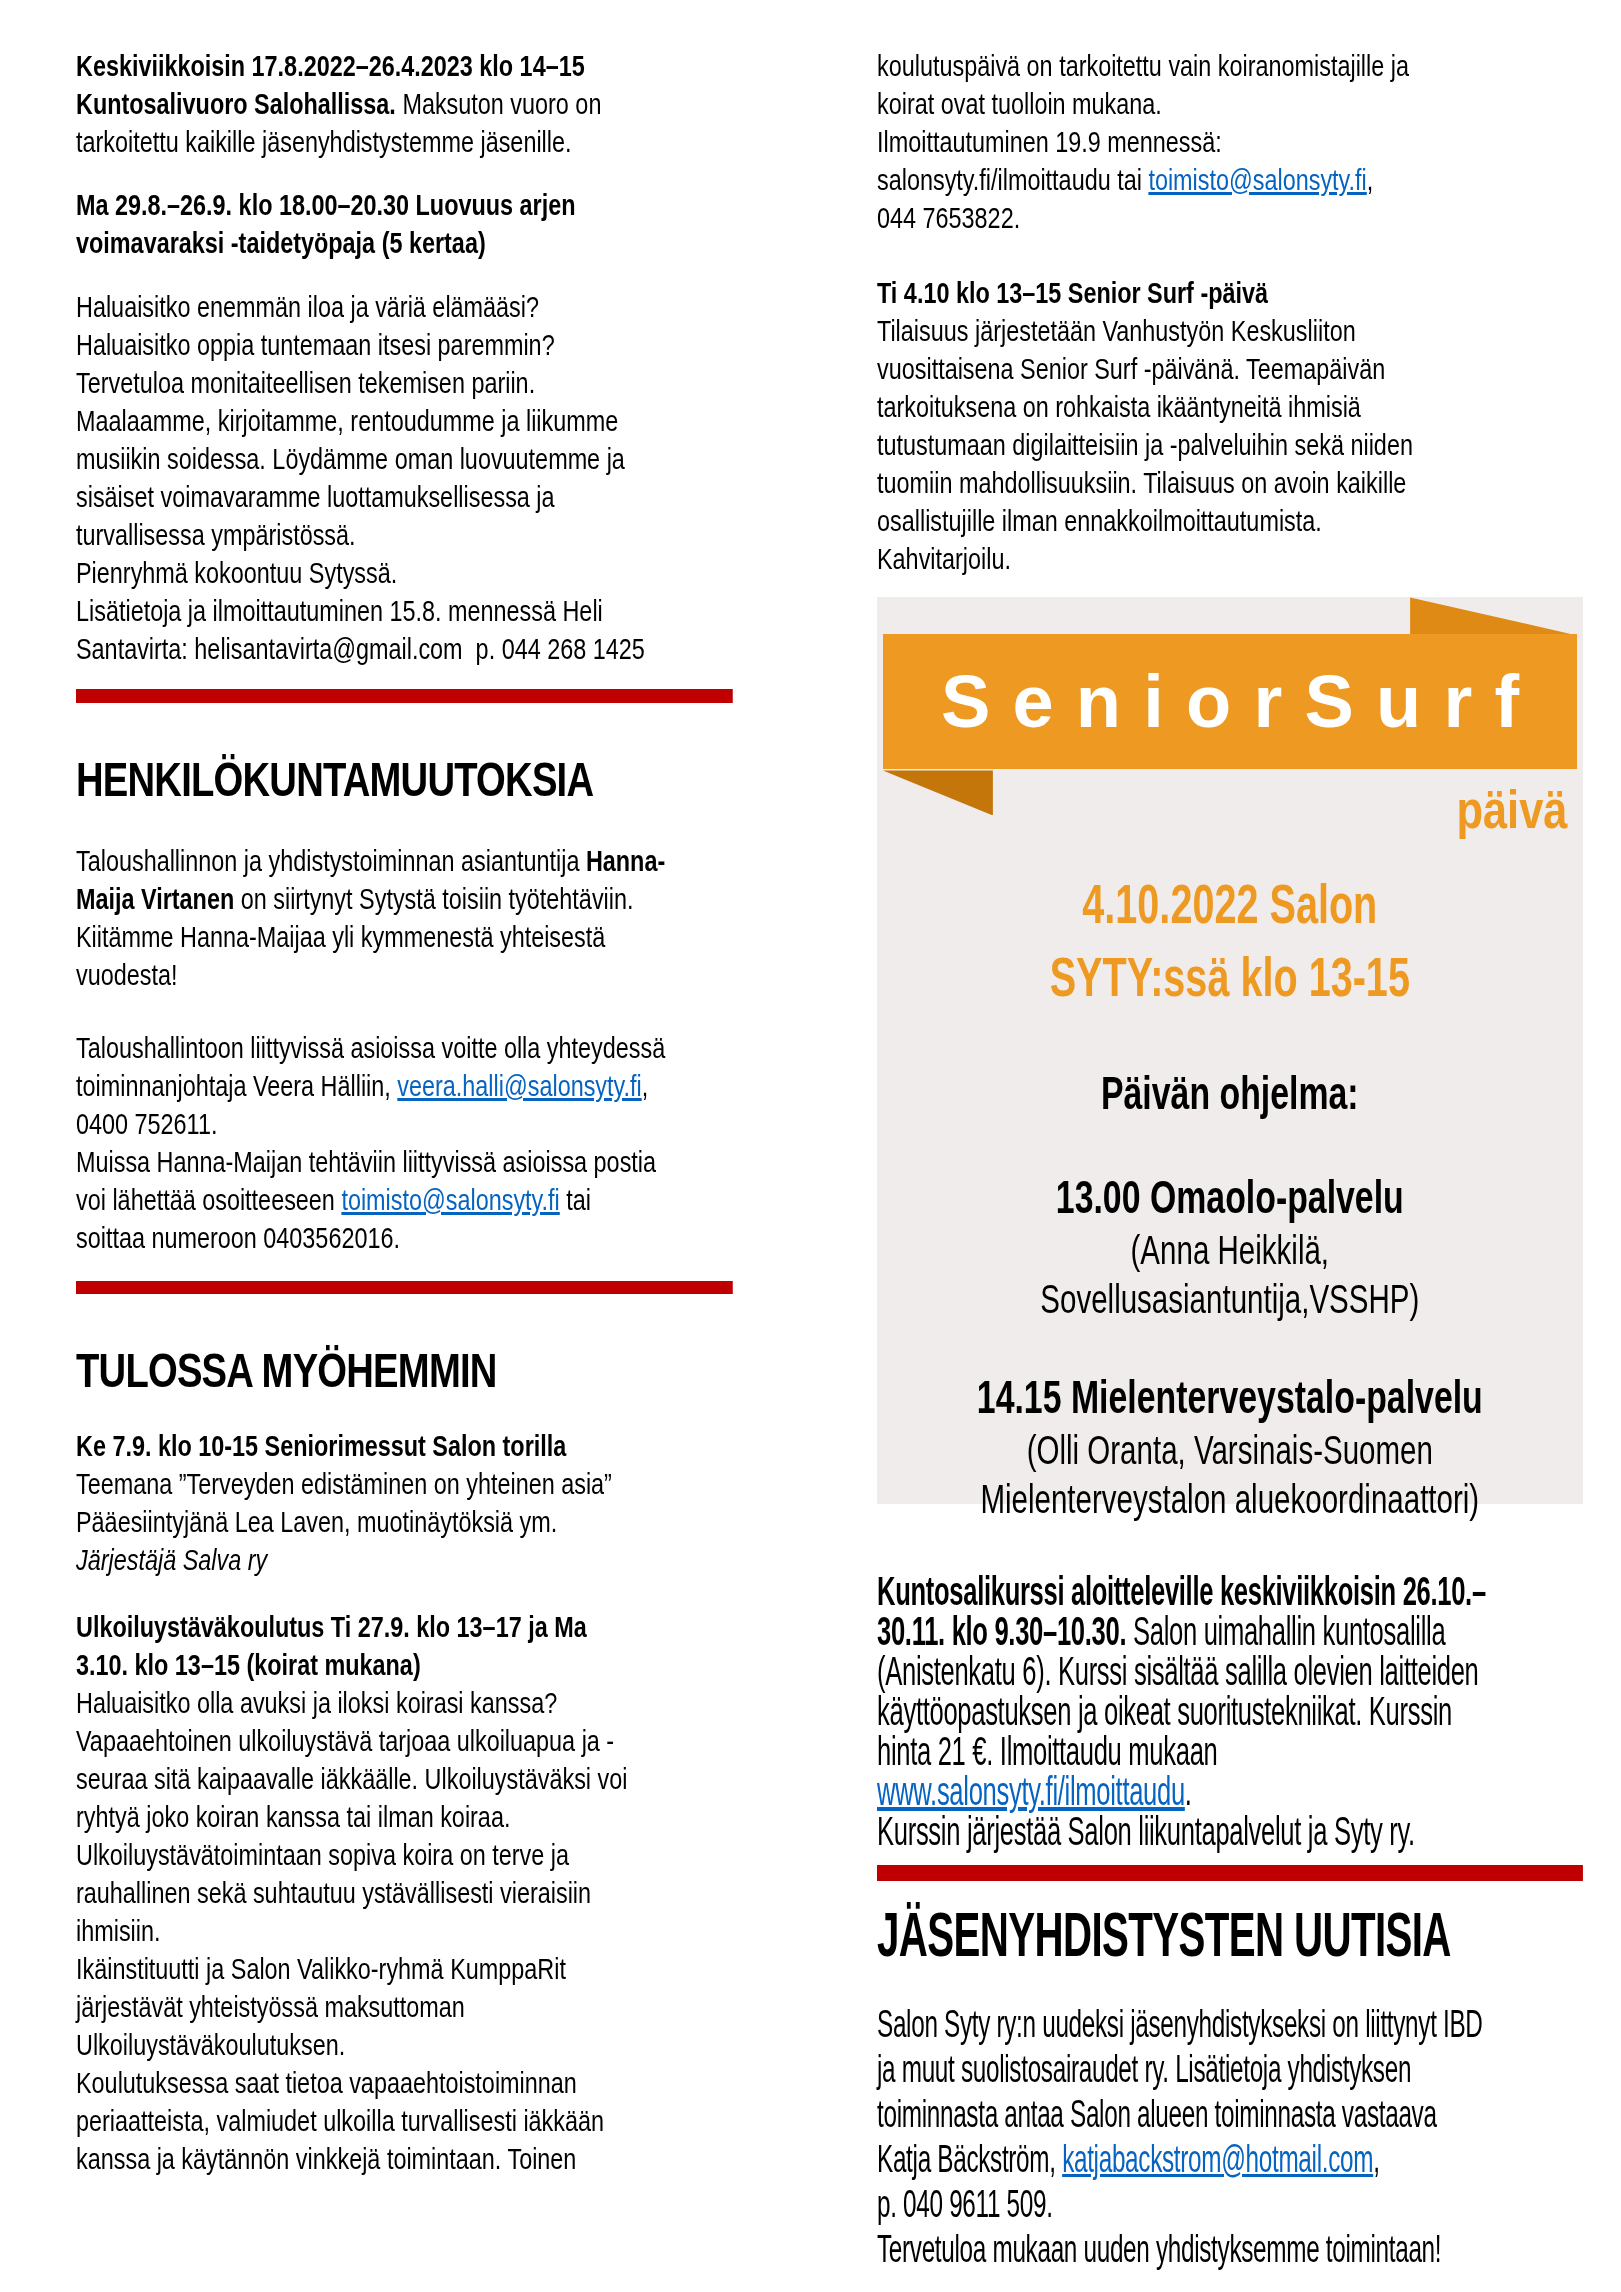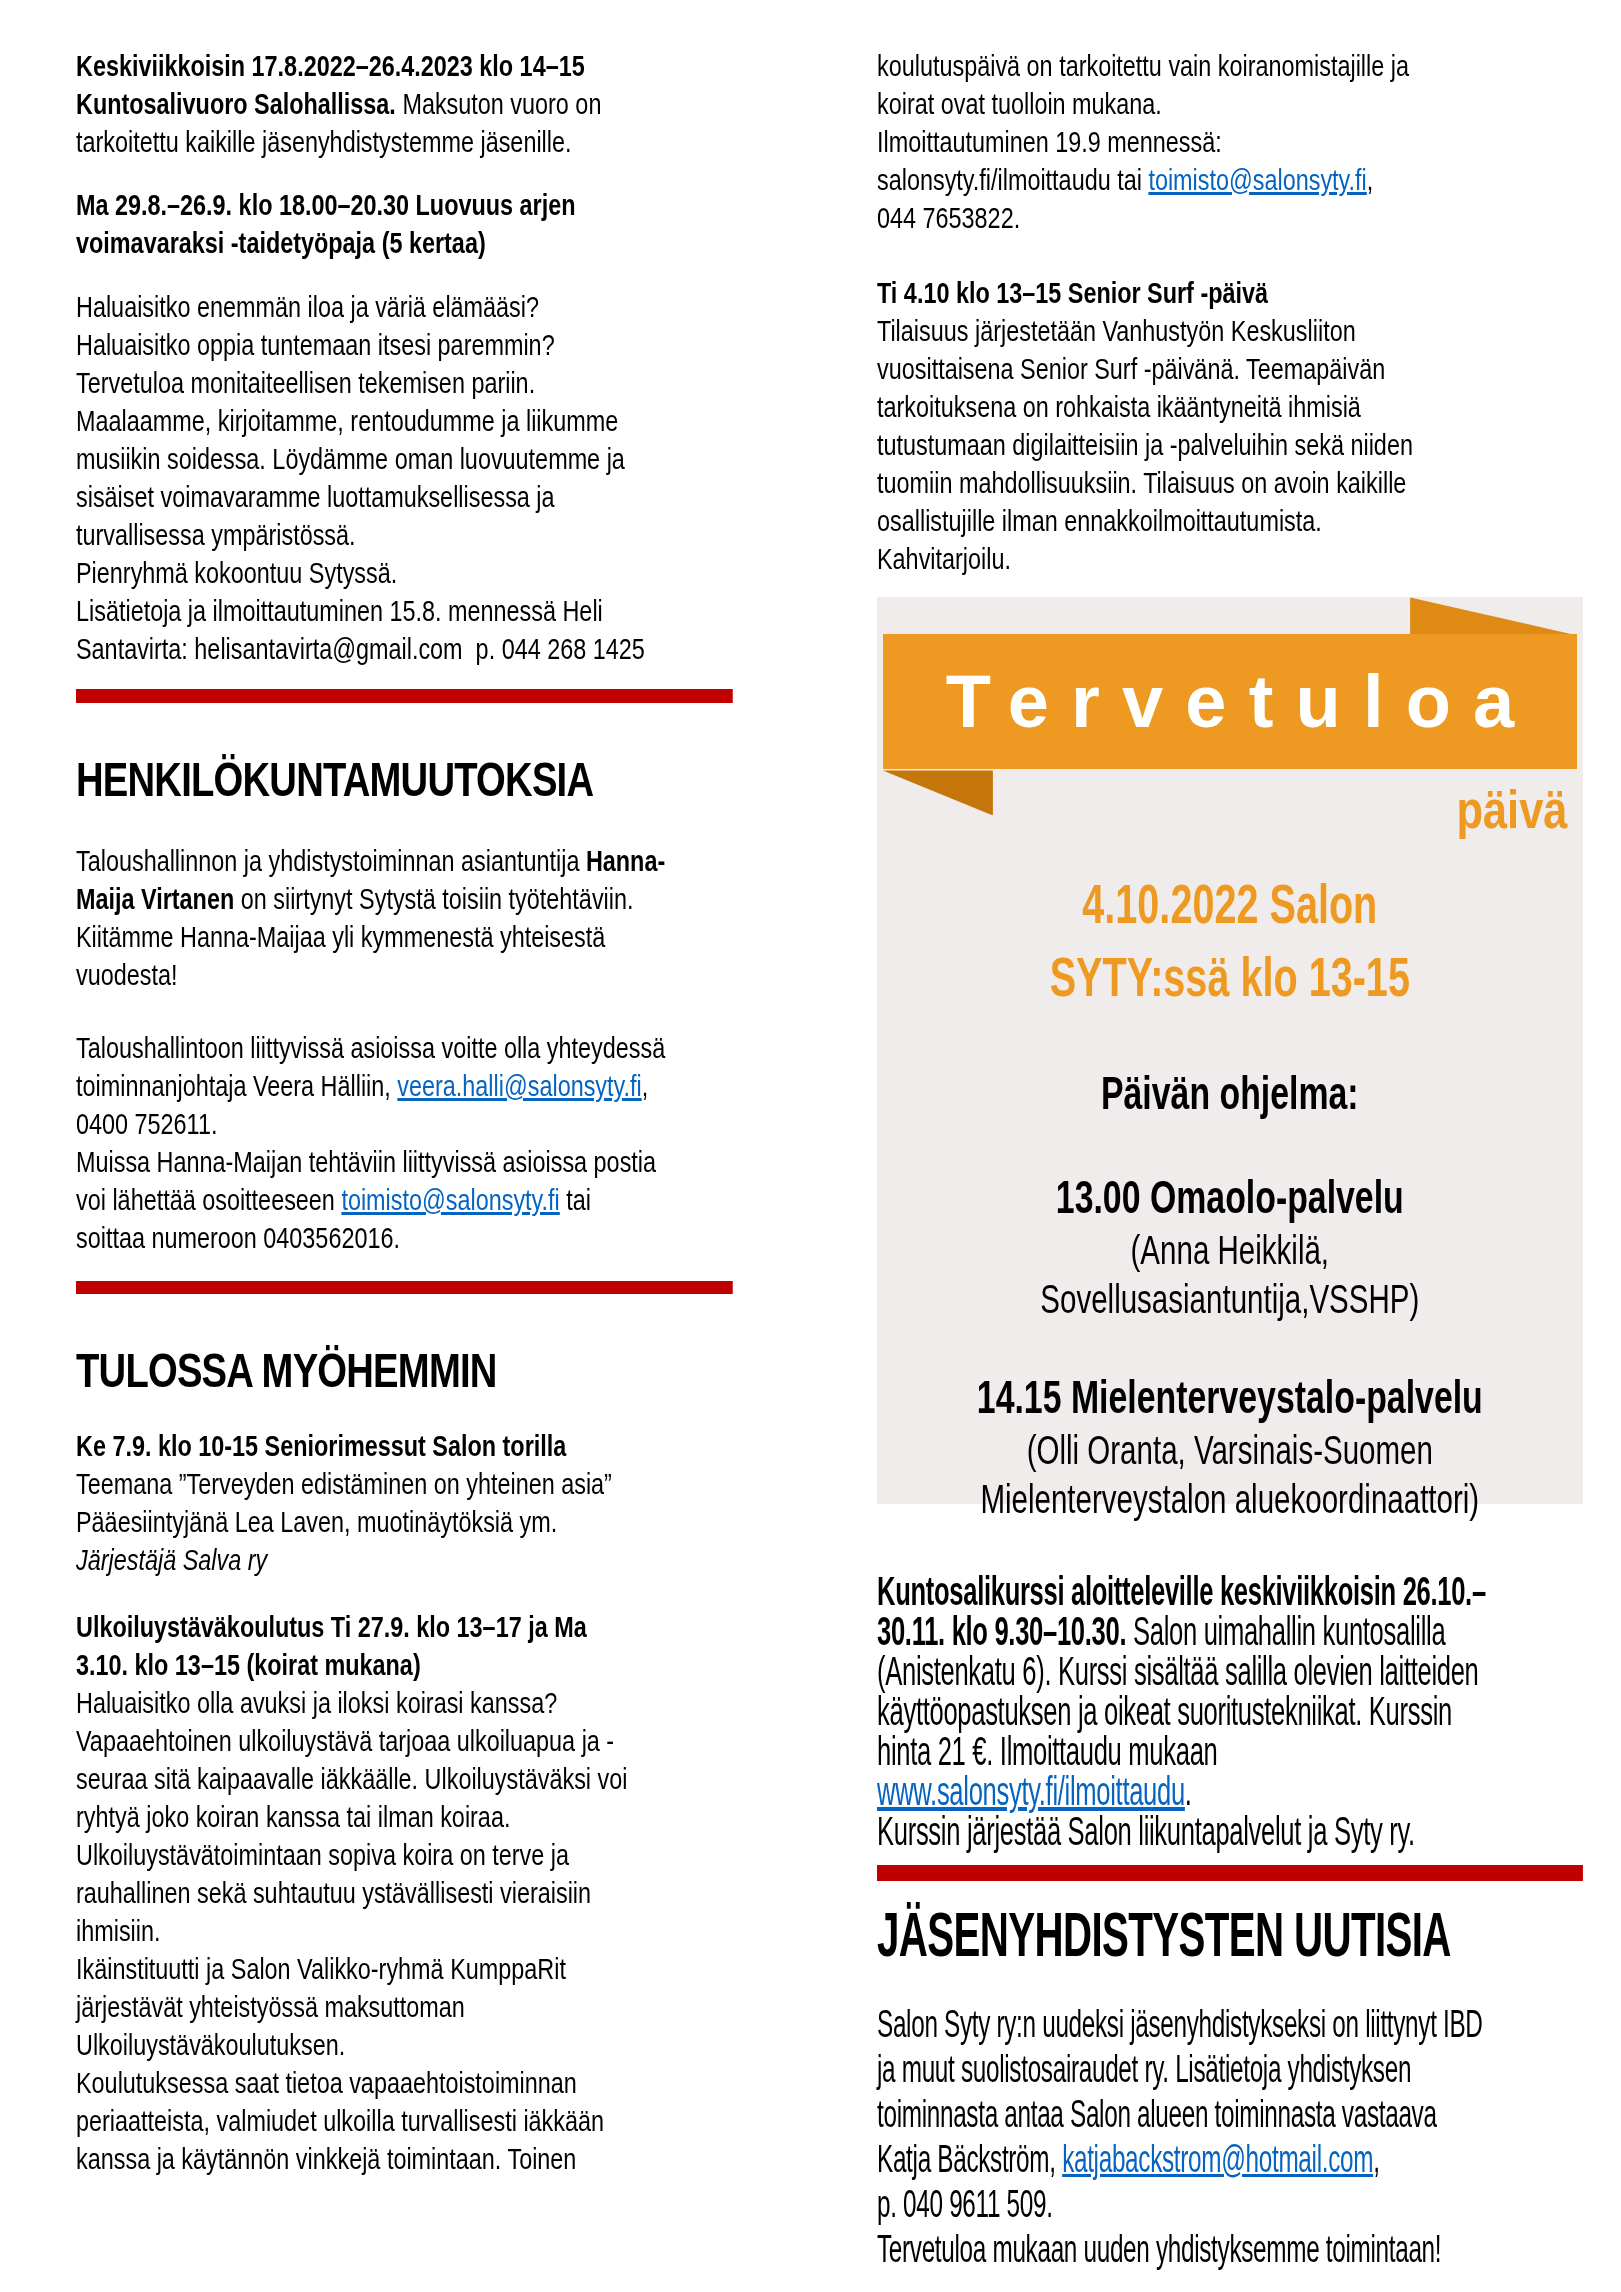--- a/index.html
+++ b/index.html
@@ -152,21 +152,21 @@
 tarkoituksena on rohkaista ikääntyneitä ihmisiä
 tutustumaan digilaitteisiin ja -palveluihin sekä niiden
 tuomiin mahdollisuuksiin. Tilaisuus on avoin kaikille
 osallistujille ilman ennakkoilmoittautumista.
 Kahvitarjoilu.</span></div>
     </div>
 
     <div class="poster">
       <div class="fold-top"></div>
       <div class="ribbon-band">
-        <div class="band-label">Tervetuloa</div>
+        <div class="band-label">SeniorSurf</div>
       </div>
       <div class="fold-bottom"></div>
       <div class="paiva">päivä</div>
       <div class="poster-content">
         <div class="date-line first">4.10.2022 Salon</div>
         <div class="date-line">SYTY:ssä klo 13-15</div>
         <div class="program-title">Päivän ohjelma:</div>
         <div class="program-item-title">13.00 Omaolo-palvelu</div>
         <div class="program-item-detail">(Anna Heikkilä,
 Sovellusasiantuntija,VSSHP)</div>

